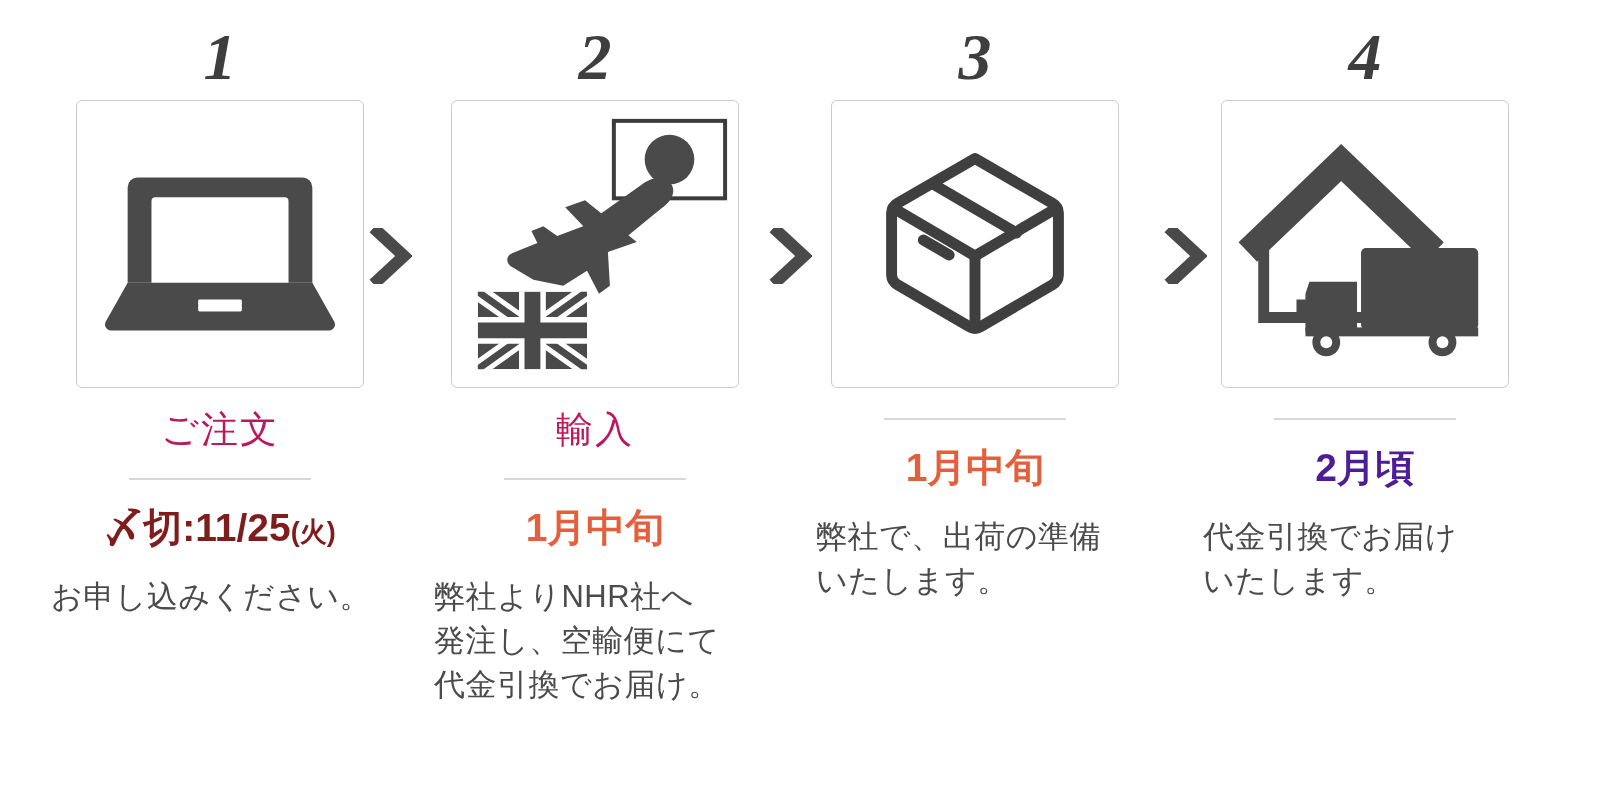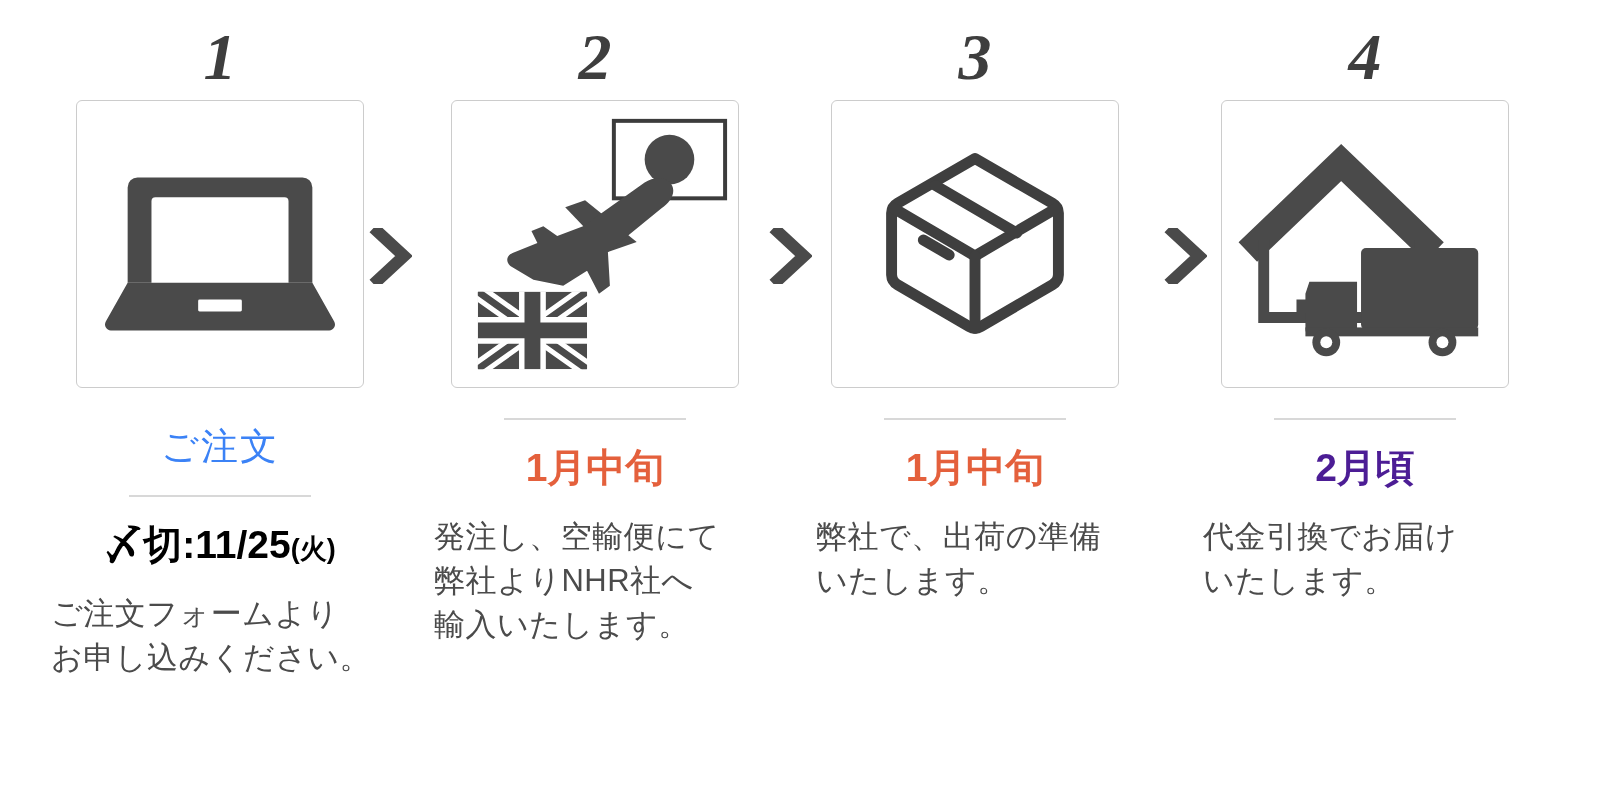--- a/index.html
+++ b/index.html
@@ -67,23 +67,23 @@
     box-sizing: border-box;
     position: relative;
     overflow: hidden;
   }
   .icon-box svg { display: block; width: 100%; height: 100%; }
 
   
   .step-title {
     font-size: 37px;
     line-height: 1;
-    color: #3b82f6;
+    color: #be185d;
     font-weight: 400;
-    margin-top: 40px;
+    margin-top: 23px;
     width: 288px;
     text-align: center;
     letter-spacing: 2px;
   }
 
   .divider {
     width: 182px;
     height: 2px;
     background: #d8d8d8;
     margin-top: 30px;
@@ -145,25 +145,24 @@
 
           <path d="M51 183 h186 l22 39 a6 6 0 0 1 -5 9 h-220 a6 6 0 0 1 -5 -9 z" fill="#4a4a4a"></path>
 
           <rect x="122" y="200" width="44" height="12" rx="1.5" fill="#ffffff"></rect>
         </svg>
       </span>
     </div>
 
     <div class="step-title">ご注文</div>
     <div class="divider"></div>
-    <div class="date" style="color:#000000">
+    <div class="date" style="color:#7f1d1d">
       <span>〆切:11/25</span><span class="suffix">(火)</span>
     </div>
     <div class="body-text">
-      <span class="line">ご注文フォームより</span>
       <span class="line">お申し込みください。</span>
     </div>
   </div>
 
   <div class="step s2">
     <div class="numeral">2</div>
 
     <div class="icon-box">
       <span>
         <svg viewBox="0 0 288 288" xmlns="http://www.w3.org/2000/svg" aria-hidden="true">
@@ -187,28 +186,29 @@
               <path d="M26 192 L136 270 M136 192 L26 270" stroke="#ffffff" stroke-width="17"></path>
               <path d="M26 192 L136 270 M136 192 L26 270" stroke="#4a4a4a" stroke-width="7"></path>
               <path d="M81 192 V270 M26 231 H136" stroke="#ffffff" stroke-width="27"></path>
               <path d="M81 192 V270 M26 231 H136" stroke="#4a4a4a" stroke-width="16"></path>
             </g>
           </g>
         </svg>
       </span>
     </div>
 
+    <div class="step-title">輸入</div>
     <div class="divider"></div>
     <div class="date" style="color:#E4603C">
       <span>1月中旬</span><span class="suffix"></span>
     </div>
     <div class="body-text">
+      <span class="line">弊社よりNHR社へ</span>
       <span class="line">発注し、空輸便にて</span>
-      <span class="line">弊社よりNHR社へ</span>
-      <span class="line">輸入いたします。</span>
+      <span class="line">代金引換でお届け。</span>
     </div>
   </div>
 
   <div class="step s3">
     <div class="numeral">3</div>
 
     <div class="icon-box">
       <span>
         <svg viewBox="0 0 288 288" xmlns="http://www.w3.org/2000/svg" aria-hidden="true">
           <g fill="none" stroke="#3f3f3f" stroke-width="11" stroke-linejoin="round" stroke-linecap="round">

